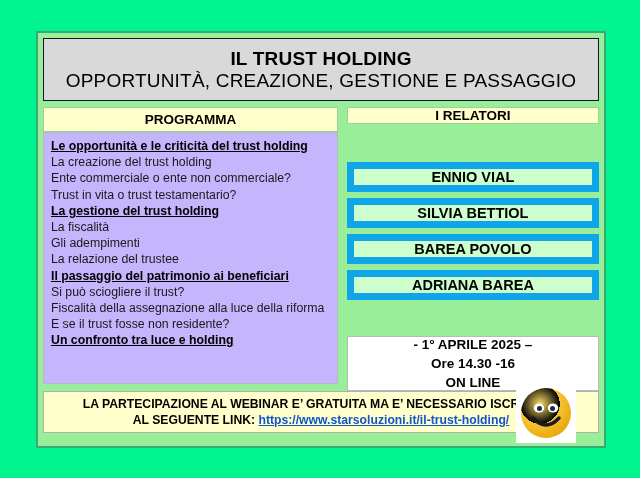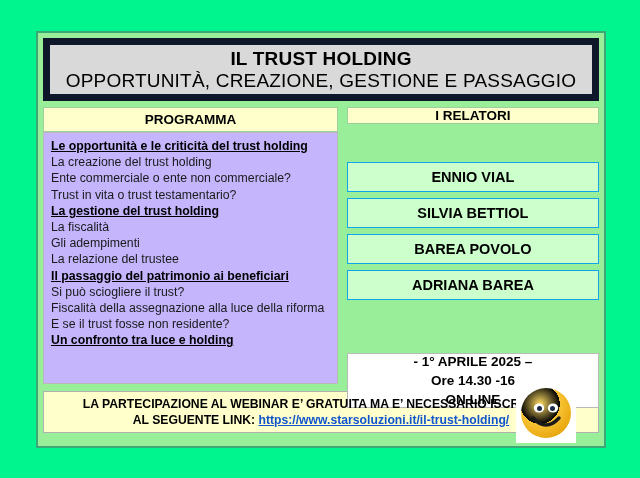--- a/index.html
+++ b/index.html
@@ -23,21 +23,21 @@
     height: 417px;
     background: #99ee99;
     border: 2px solid #3ba877;
     box-sizing: border-box;
     padding: 5px;
   }
 
   
   .title-box {
     background: #d9d9d9;
-    border: 7px solid #0f172a;
+    border: 1px solid #0f172a;
     box-sizing: border-box;
     width: 100%;
     height: 63px;
     display: flex;
     flex-direction: column;
     align-items: center;
     justify-content: center;
     line-height: 1.12;
   }
   .title-line1 {
@@ -108,39 +108,39 @@
   }
   .program-list li.bold {
     font-weight: bold;
     text-decoration: underline;
     color: #000;
   }
 
   
   .speaker-box {
     background: #ccffcc;
-    border: 1px solid #0ea5e9;
+    border: 7px solid #0ea5e9;
     box-sizing: border-box;
     height: 30px;
     margin-top: 6px;
     display: flex;
     align-items: center;
     justify-content: center;
     font-size: 14.5px;
     font-weight: bold;
     color: #000;
   }
 
   .when-head { margin-top: 14px; }
 
   .when-box {
     background: #ffffff;
     border: 1px solid #b9b9b9;
     box-sizing: border-box;
-    margin-top: 21px;
+    margin-top: 4px;
     flex: 1;
     display: flex;
     flex-direction: column;
     align-items: center;
     justify-content: center;
     gap: 4px;
     font-size: 13.5px;
     font-weight: bold;
     color: #000;
   }

